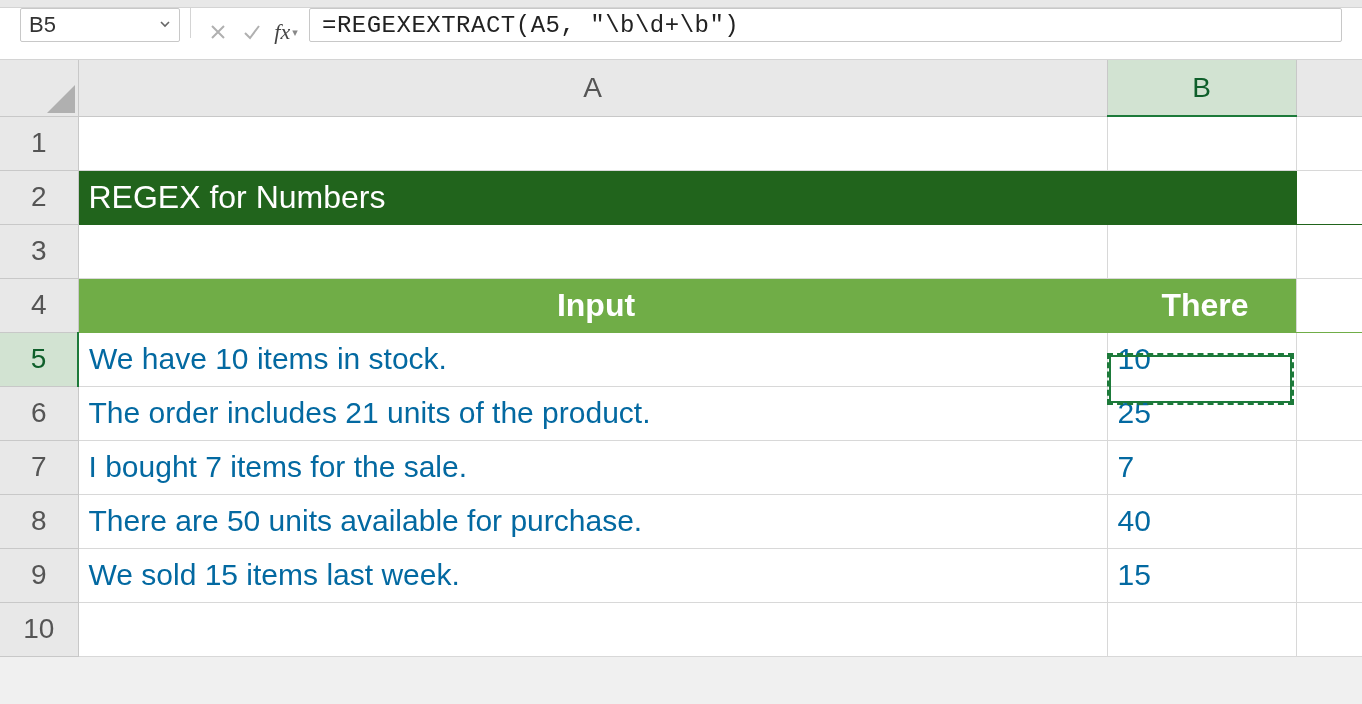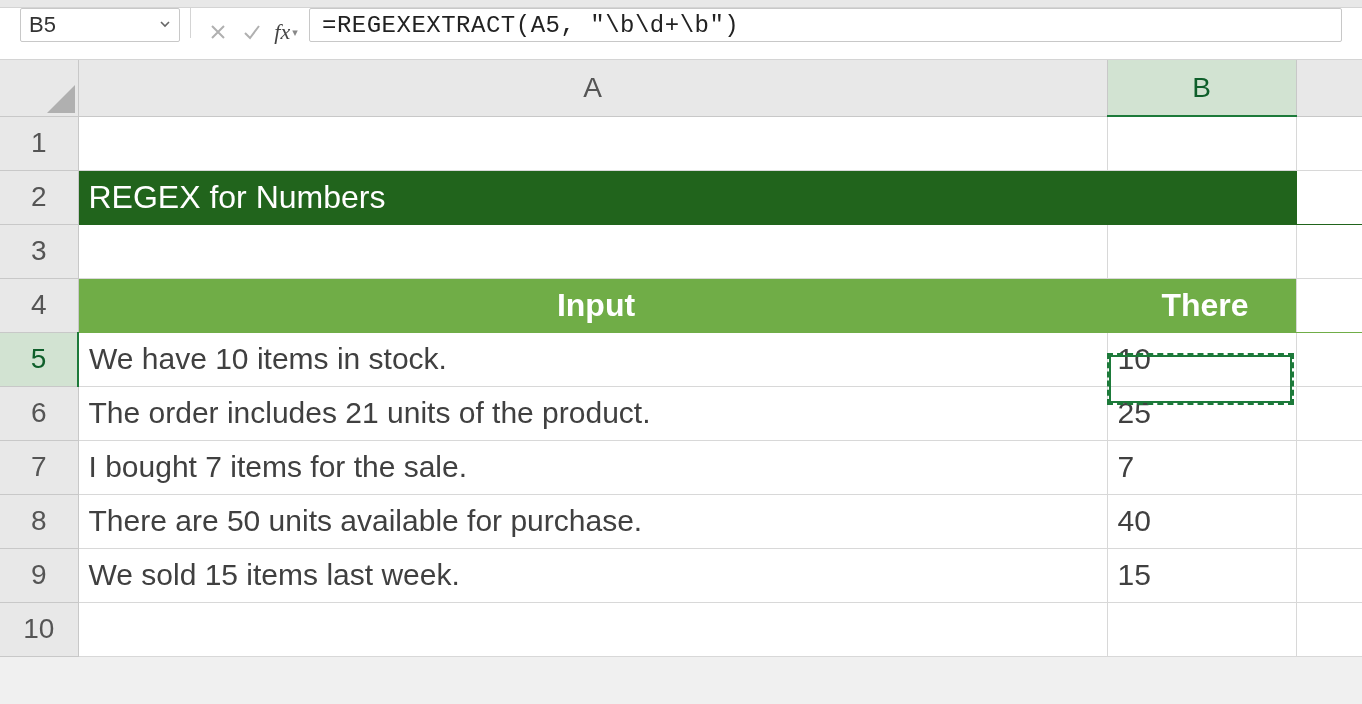--- a/index.html
+++ b/index.html
@@ -145,21 +145,21 @@
   th.row-head.active {
     background: #d2e3d2;
     color: #0f5f2b;
     border-right: 2px solid #1d7a3a;
   }
   td.cell {
     border-right: 1px solid #d8d8d8;
     border-bottom: 1px solid #d8d8d8;
     padding: 0 10px;
     font-size: 30px;
-    color: #404040;
+    color: #0369a1;
     height: 54px;
     vertical-align: middle;
     text-align: left;
     background: #fff;
     overflow: hidden;
     white-space: nowrap;
   }
   tr.title-row td.cell {
     background: #21641c;
     color: #fff;

